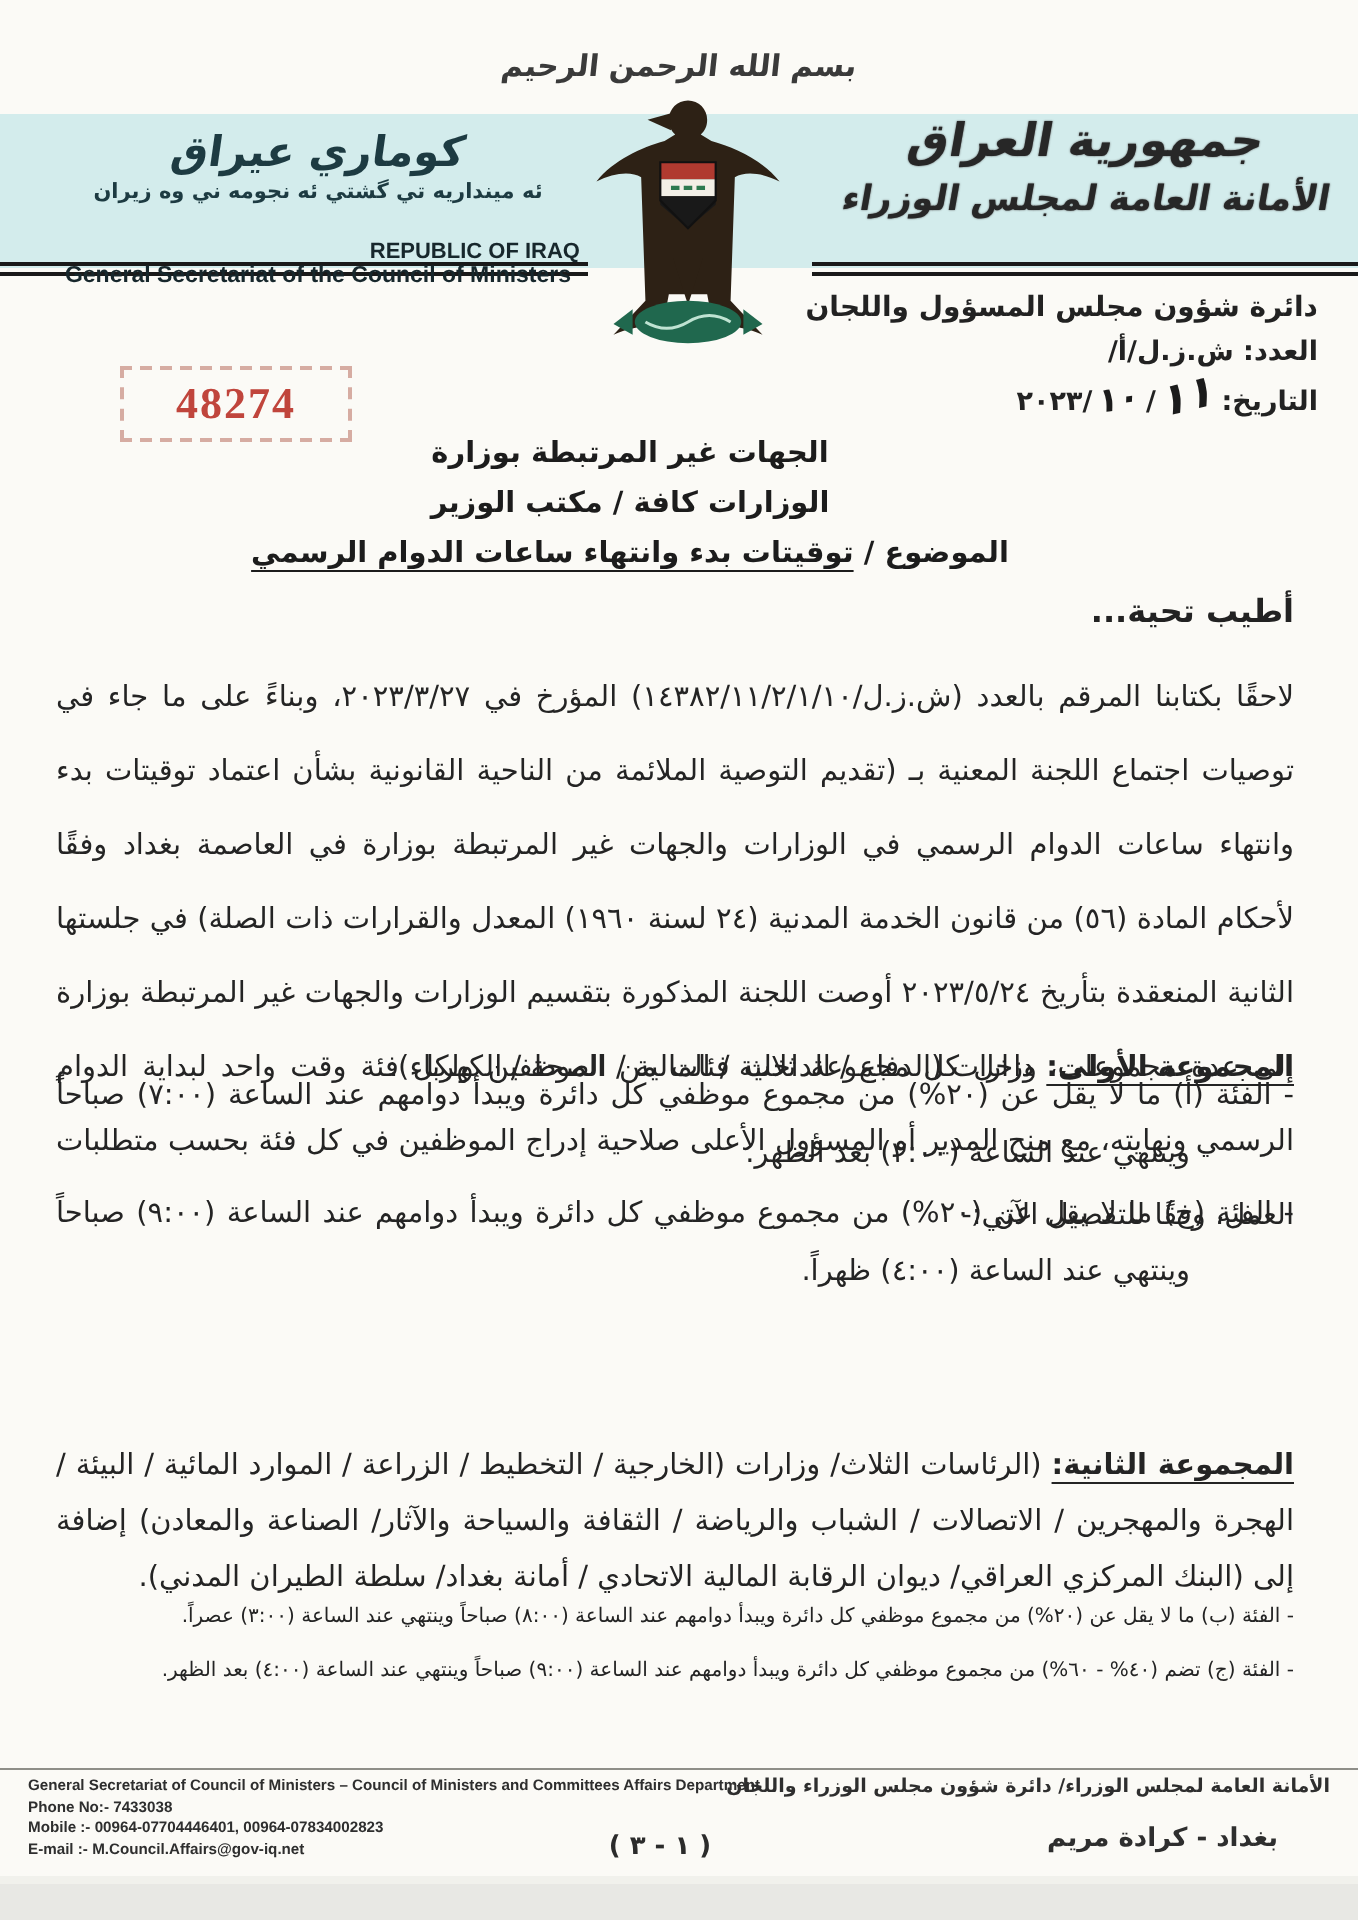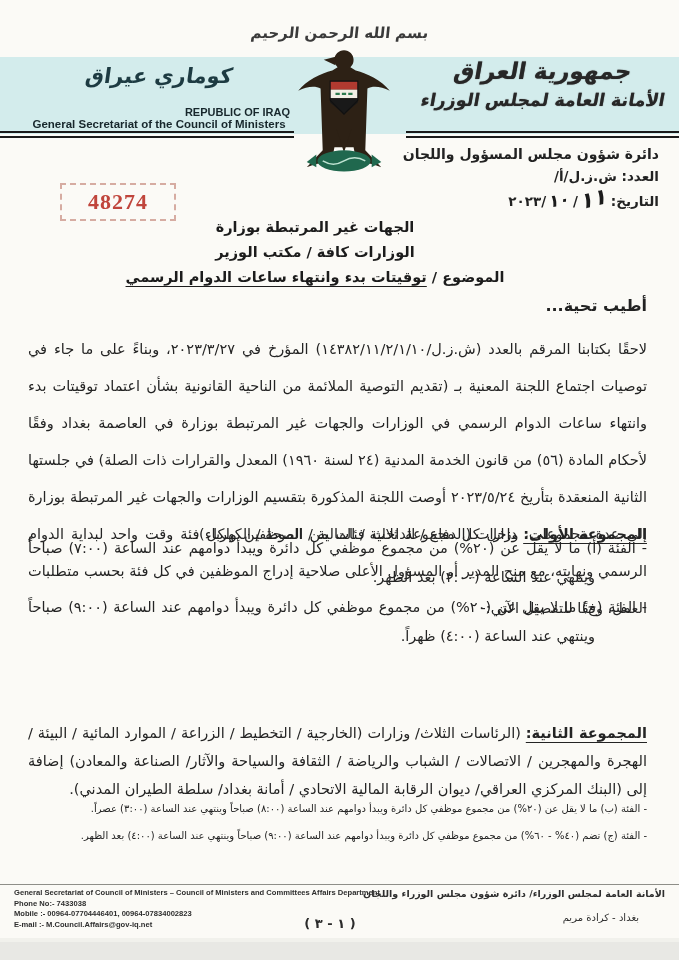--- a/index.html
+++ b/index.html
@@ -53,21 +53,21 @@
   .gtitle{font-weight:bold;text-decoration:underline;text-underline-offset:4px;}
   .items{position:absolute;left:28px;right:32px;font-size:14.5px;color:#242424;}
   .g1items{top:534px;line-height:29px;}
   .g2items{top:796px;line-height:26px;font-size:10px;}
   .item{padding-right:52px;text-indent:-52px;text-align:justify;margin:0 0 1px 0;}
   
   .footrule{position:absolute;top:884px;left:0;width:679px;border-top:1.5px solid #8e8e88;}
   .foot-left{position:absolute;left:14px;top:888px;width:440px;direction:ltr;text-align:left;
     font-family:"Liberation Sans",sans-serif;font-size:7.6px;font-weight:bold;color:#2e2e2e;line-height:10.5px;}
   .foot-ar{position:absolute;right:14px;top:888px;font-size:9.5px;font-weight:bold;color:#2e2e2e;}
-  .foot-loc{position:absolute;right:40px;top:912px;font-size:10px;font-weight:normal;color:#2e2e2e;}
+  .foot-loc{position:absolute;right:40px;top:912px;font-size:13px;font-weight:bold;color:#2e2e2e;}
   .pageno{position:absolute;left:250px;top:916px;width:160px;text-align:center;
     font-size:13px;font-weight:bold;letter-spacing:2px;color:#2b2b2b;}
   .scan-strip{position:absolute;left:0;top:942px;width:679px;height:18px;background:#e8e8e4;}
   .scan-strip2{position:absolute;left:0;top:938px;width:679px;height:4px;background:#f1f1ec;}
 </style>
 </head>
 <body>
 
 <div class="page">
 
@@ -88,20 +88,21 @@
     <path d="M37 33 h26 v18 L50 64 37 51 z" fill="none" stroke="#111" stroke-width="1"></path>
     <path d="M43 78 h14 l-7 22 z" fill="#2d2115"></path>
     <path d="M24 102 l-9 7 9 5 z" fill="#20684e"></path>
     <path d="M76 102 l9 7 -9 5 z" fill="#20684e"></path>
     <ellipse cx="50" cy="108" rx="25" ry="10" fill="#20684e"></ellipse>
     <path d="M30 108 q10 6 20 0 q10 -6 20 0" stroke="#bfe3d2" stroke-width="1.4" fill="none"></path>
   </svg>
 
   <div class="hdr-left">
     <div class="k-title">كوماري عيراق</div>
+    <div class="k-sub">ئه مينداريه تي گشتي ئه نجومه ني وه زيران</div>
     <div class="en1">REPUBLIC OF IRAQ</div>
     <div class="en2">General Secretariat of the Council of Ministers</div>
   </div>
 
   <div class="hdr-right">
     <div class="c1">جمهورية العراق</div>
     <div class="c2">الأمانة العامة لمجلس الوزراء</div>
   </div>
 
   <div class="refblock">

